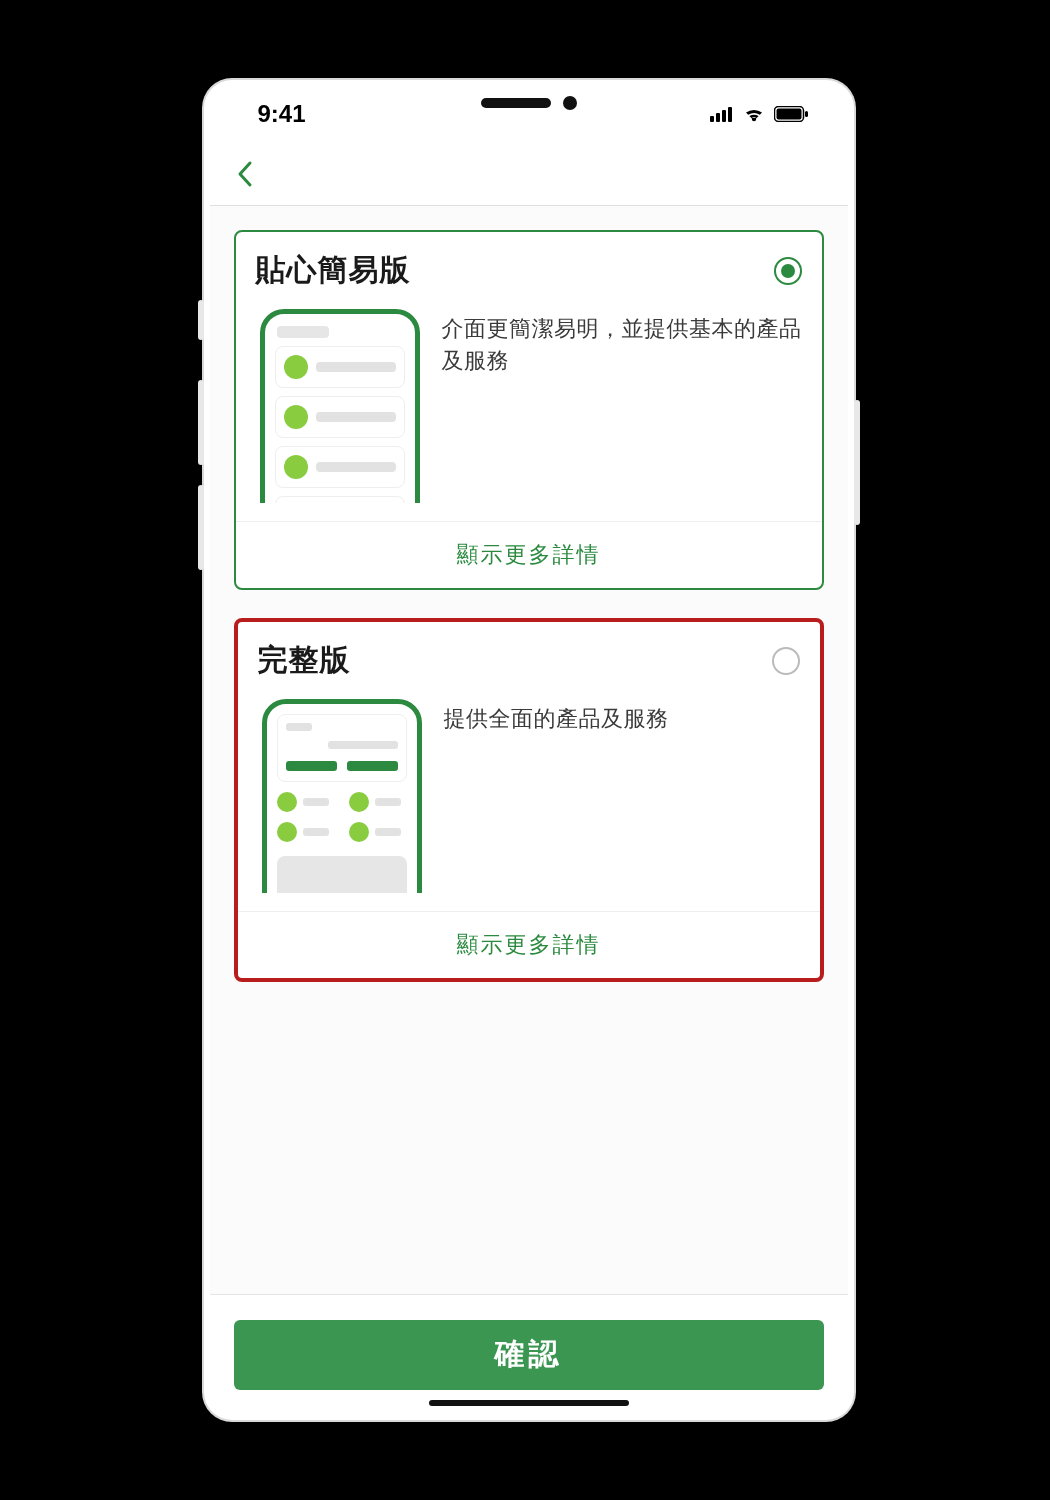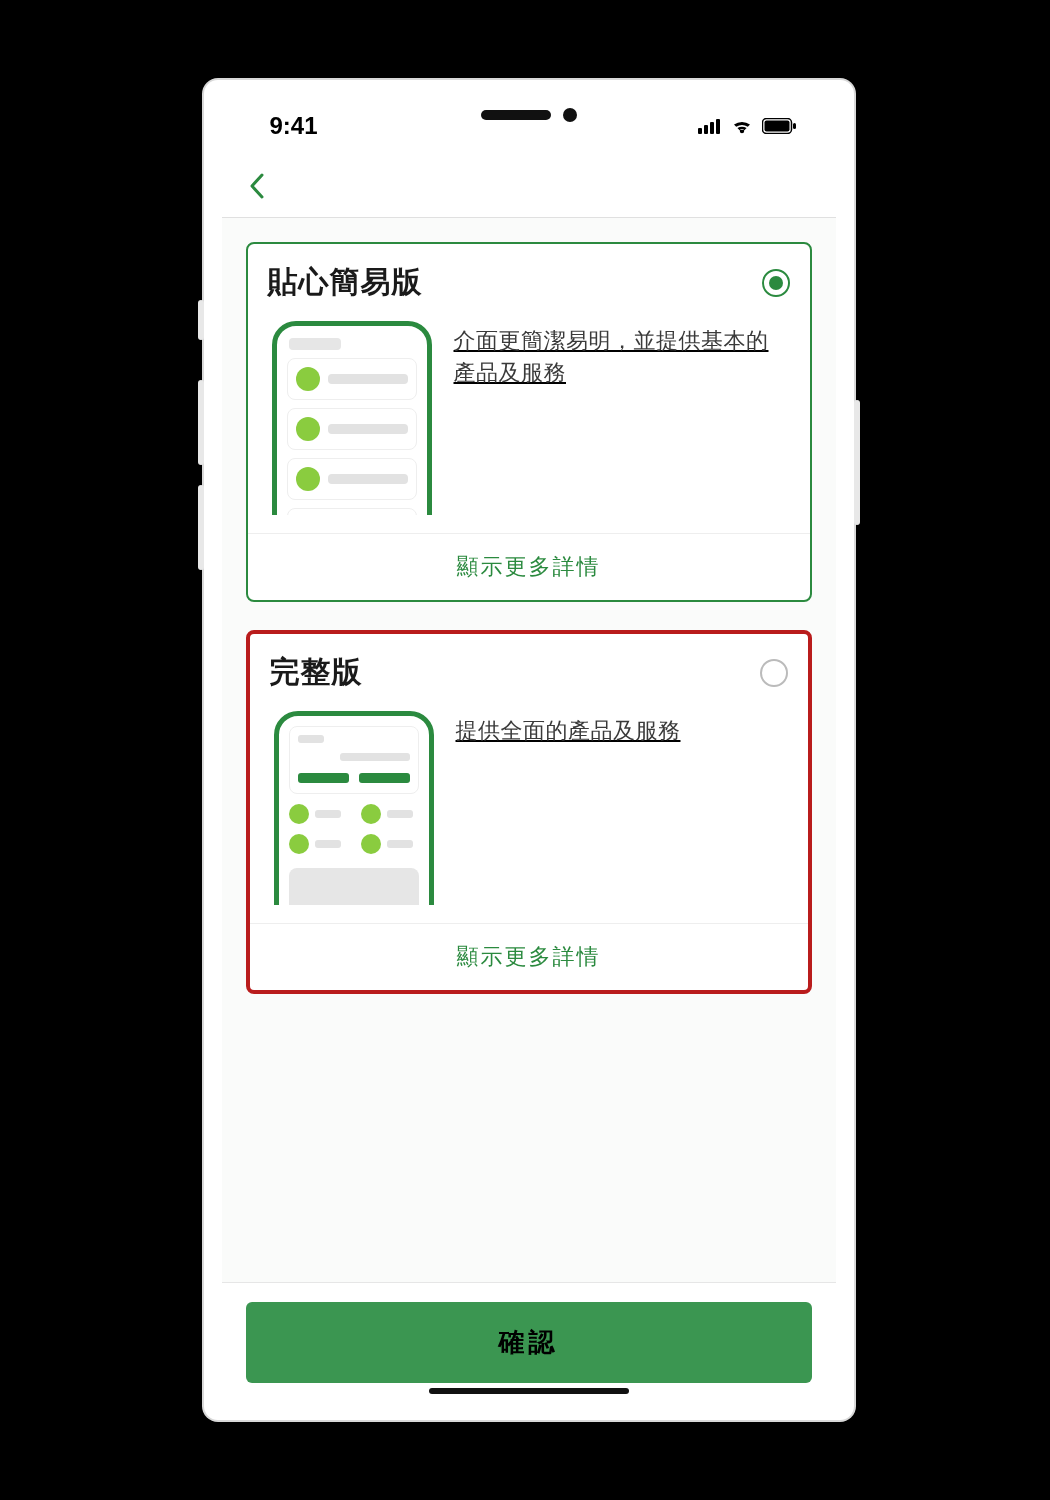--- a/index.html
+++ b/index.html
@@ -9,22 +9,22 @@
       height: 1500px;
       display: flex;
       align-items: center;
       justify-content: center;
       font-family: -apple-system, "Helvetica Neue", Arial, "PingFang TC", "Microsoft JhengHei", sans-serif;
     }
     .phone-frame {
       width: 650px;
       height: 1340px;
       background: #fff;
-      border-radius: 14px;
-      padding: 18px;
+      border-radius: 28px;
+      padding: 6px;
       box-shadow: 0 0 0 2px #d9d9d9, 0 20px 60px rgba(0,0,0,.45);
       position: relative;
       margin-left: 7px;
     }
     .side-btn { position: absolute; background: #e8e8e8; border-radius: 4px; }
     .side-btn.left1  { left:-6px;  top:220px;  width:6px; height:40px; }
     .side-btn.left2  { left:-6px;  top:300px;  width:6px; height:85px; }
     .side-btn.left3  { left:-6px;  top:405px;  width:6px; height:85px; }
     .side-btn.right1 { right:-6px; top:320px;  width:6px; height:125px; }
     .screen-wrap {
@@ -79,35 +79,35 @@
       border-radius: 8px;
       margin-bottom: 28px;
       overflow: hidden;
     }
     .card.selected { border: 2px solid #2b8a3f; }
     .card-head { display: flex; align-items: center; padding: 18px 20px 6px; gap: 12px; }
     .card-title { flex: 1; font-size: 30px; font-weight: 700; color: #1a1a1a; letter-spacing: 1px;}
     .radio { width: 28px; height: 28px; border-radius: 50%; border: 2px solid #bbb; display: flex; align-items: center; justify-content: center; }
     .radio.sel { border-color: #2b8a3f; }
     .radio.sel::after { content: ""; width: 14px; height: 14px; background: #2b8a3f; border-radius: 50%; }
-    .card-body { display: flex; gap: 16px; padding: 6px 20px 18px; text-decoration: underline; }
+    .card-body { display: flex; gap: 16px; padding: 6px 20px 18px; }
     .thumb { width: 170px; height: 200px; position: relative; flex: 0 0 auto; overflow: hidden;}
     .desc { flex: 1; font-size: 22px; line-height: 1.45; color: #3a3a3a; padding-top: 10px; letter-spacing: 0.5px;}
     .card-foot { border-top: 1px solid #eee; text-align: center; padding: 18px 0; color: #2b8a3f; font-weight: 400; font-size: 22px; letter-spacing: 2px;}
     .bottom-bar {
       flex: 0 0 120px;
       border-top: 1px solid #e6e6e6;
       display: flex; align-items: center; justify-content: center;
       padding: 0 24px;
       background: #fff;
     }
     .confirm-btn {
-      width: 100%; height: 81px;
+      width: 100%; height: 70px;
       background: #3b9651;
-      color: #000000; font-size: 26px; font-weight: 700;
+      color: #ffffff; font-size: 30px; font-weight: 700;
       border-radius: 6px;
       display: flex; align-items: center; justify-content: center;
       letter-spacing: 4px;
     }
     .home-indicator {
       position: absolute; bottom: 8px; left: 50%;
       transform: translateX(-50%);
       width: 200px; height: 6px;
       background: #111; border-radius: 4px;
     }

